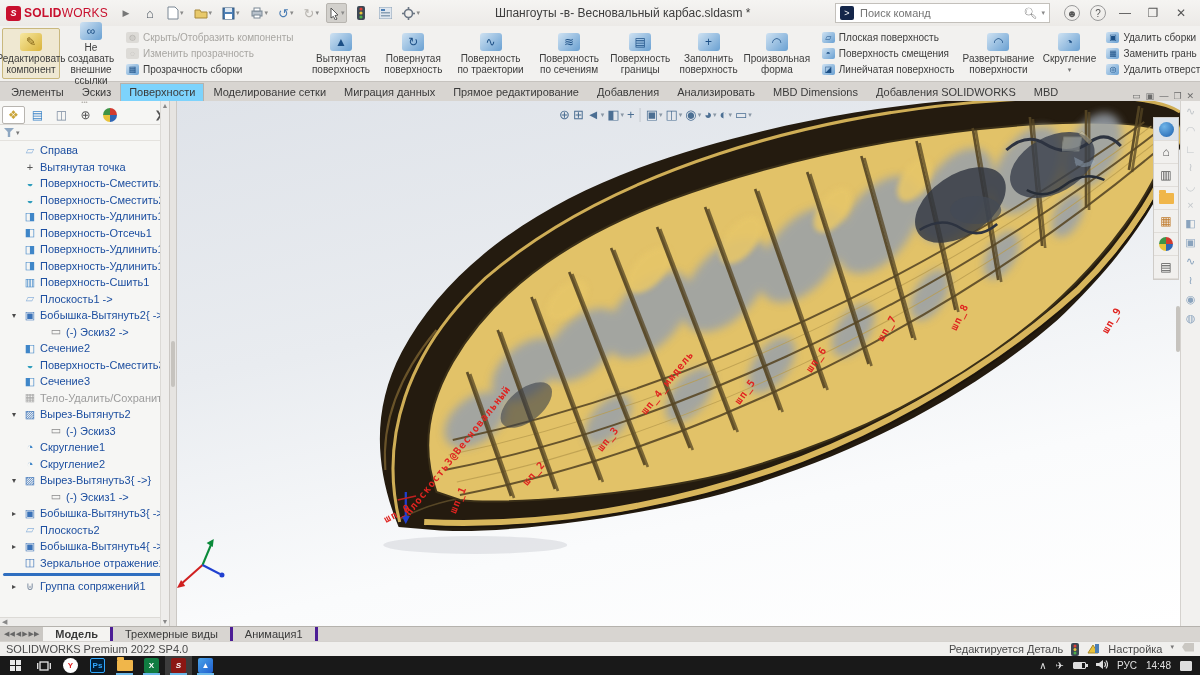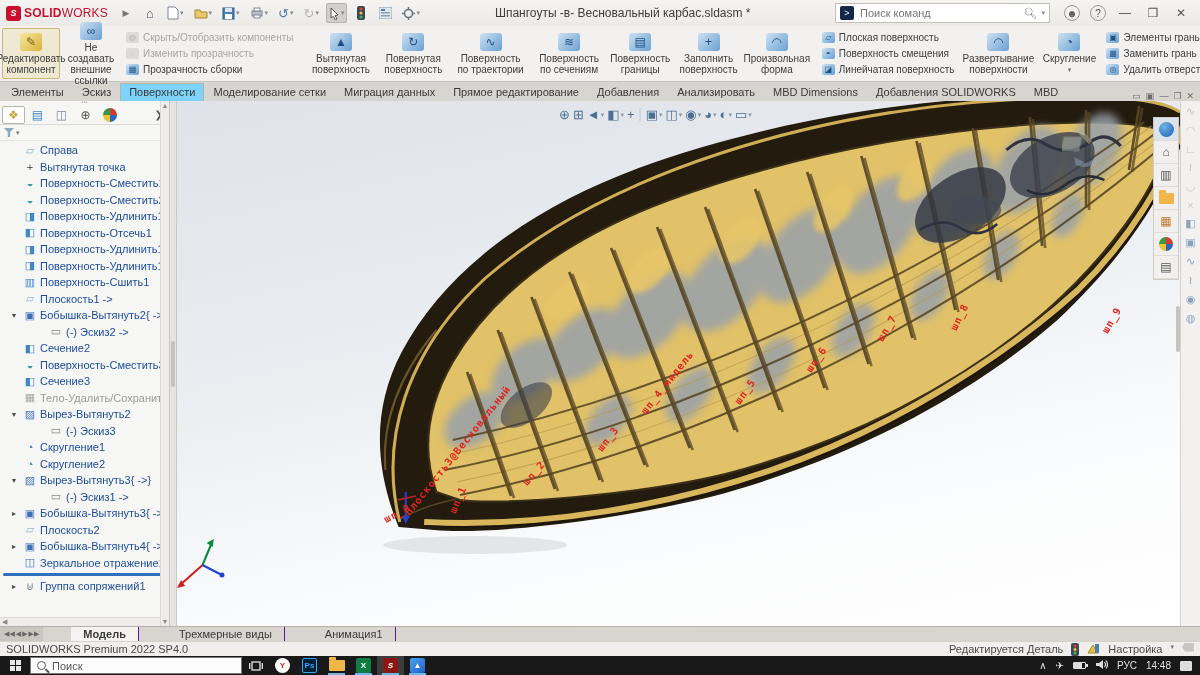--- a/index.html
+++ b/index.html
@@ -86,21 +86,21 @@
   .cball{width:14px;height:14px;border-radius:50%;background:conic-gradient(#d23b2f 0 25%,#2f66b5 25% 50%,#e8c33a 50% 75%,#3f9345 75%);}
   .foldr{width:15px;height:11px;background:#f0b64a;border-radius:1px;position:relative;}
   .foldr:before{content:"";position:absolute;top:-3px;left:0;width:7px;height:3px;background:#f0b64a;border-radius:1px 1px 0 0;}
   .rightrail{width:20px;background:#f2f1ef;border-left:1px solid #d5d2ce;display:flex;flex-direction:column;align-items:center;padding-top:4px;gap:6px;}
   .rr-ic{font-size:11px;color:#c2c6ca;}
   .rr-ic.on{color:#8aa3bd;}
 
   
   .modeltabs{height:15px;background:#d8d5d1;display:flex;align-items:stretch;border-top:1px solid #b5b2ad;font-size:11px;}
   .mt-nav{display:flex;align-items:center;gap:1px;padding:0 4px;background:#cac7c3;color:#666;font-size:7px;}
-  .mtab{padding:0 12px;display:flex;align-items:center;color:#3a3a3a;border-right:1px solid #4c1d95;margin-left:28px;}
+  .mtab{padding:0 12px;display:flex;align-items:center;color:#3a3a3a;border-right:3px solid #4c1d95;}
   .mtab.active{background:#f4f3f1;font-weight:bold;}
 
   
   .statusbar{height:15px;background:#f0efed;border-top:1px solid #d5d2ce;display:flex;align-items:center;font-size:11px;color:#4a4a4a;padding:0 6px;gap:8px;}
   .sb-right{margin-left:auto;display:flex;align-items:flex-start;gap:8px;}
   .tag{width:12px;height:9px;background:#cac7c2;clip-path:polygon(0 50%,25% 0,100% 0,100% 100%,25% 100%);}
 
   
   .taskbar{height:19px;background:#191919;display:flex;align-items:center;color:#e8e8e8;}
   .start{width:30px;height:100%;display:flex;align-items:center;justify-content:center;}
@@ -284,21 +284,21 @@
       <span class="rlabel">Развертывание поверхности</span>
     </button>
     <button class="rbtn" style="min-width:62px;">
       <span class="chip">◔</span>
       <span class="rlabel">Скругление</span>
       <span style="font-size:7px;color:#777;">▾</span>
     </button>
     <div class="rstack" id="face-buttons">
         <div class="rrow">
           <span class="sic">▣</span>
-          <span>Элементы грань</span>
+          <span>Удалить сборки</span>
         </div>
         <div class="rrow">
           <span class="sic">▦</span>
           <span>Заменить грань</span>
         </div>
         <div class="rrow">
           <span class="sic">◎</span>
           <span>Удалить отверстие</span>
         </div>
       </div>
@@ -724,24 +724,20 @@
 
   <div class="taskbar">
     <span class="start">
         <span class="winlogo">
           <span></span>
           <span></span>
           <span></span>
           <span></span>
         </span>
       </span>
-    <div class="tsearch">
-      <span class="circ"></span>
-      <span>Поиск</span>
-    </div>
     <span class="tapp">
         <svg width="14" height="12">
           <rect x="3" y="2" width="8" height="8" fill="none" stroke="#e8e8e8" stroke-width="1.3"></rect>
           <line x1="0.7" y1="3" x2="0.7" y2="9" stroke="#e8e8e8" stroke-width="1.3"></line>
           <line x1="13.3" y1="3" x2="13.3" y2="9" stroke="#e8e8e8" stroke-width="1.3"></line>
         </svg>
       </span>
     <span class="tapp">
         <span class="ticon" style="background:#fff;border-radius:50%;color:#e02020;">Y</span>
       </span>

